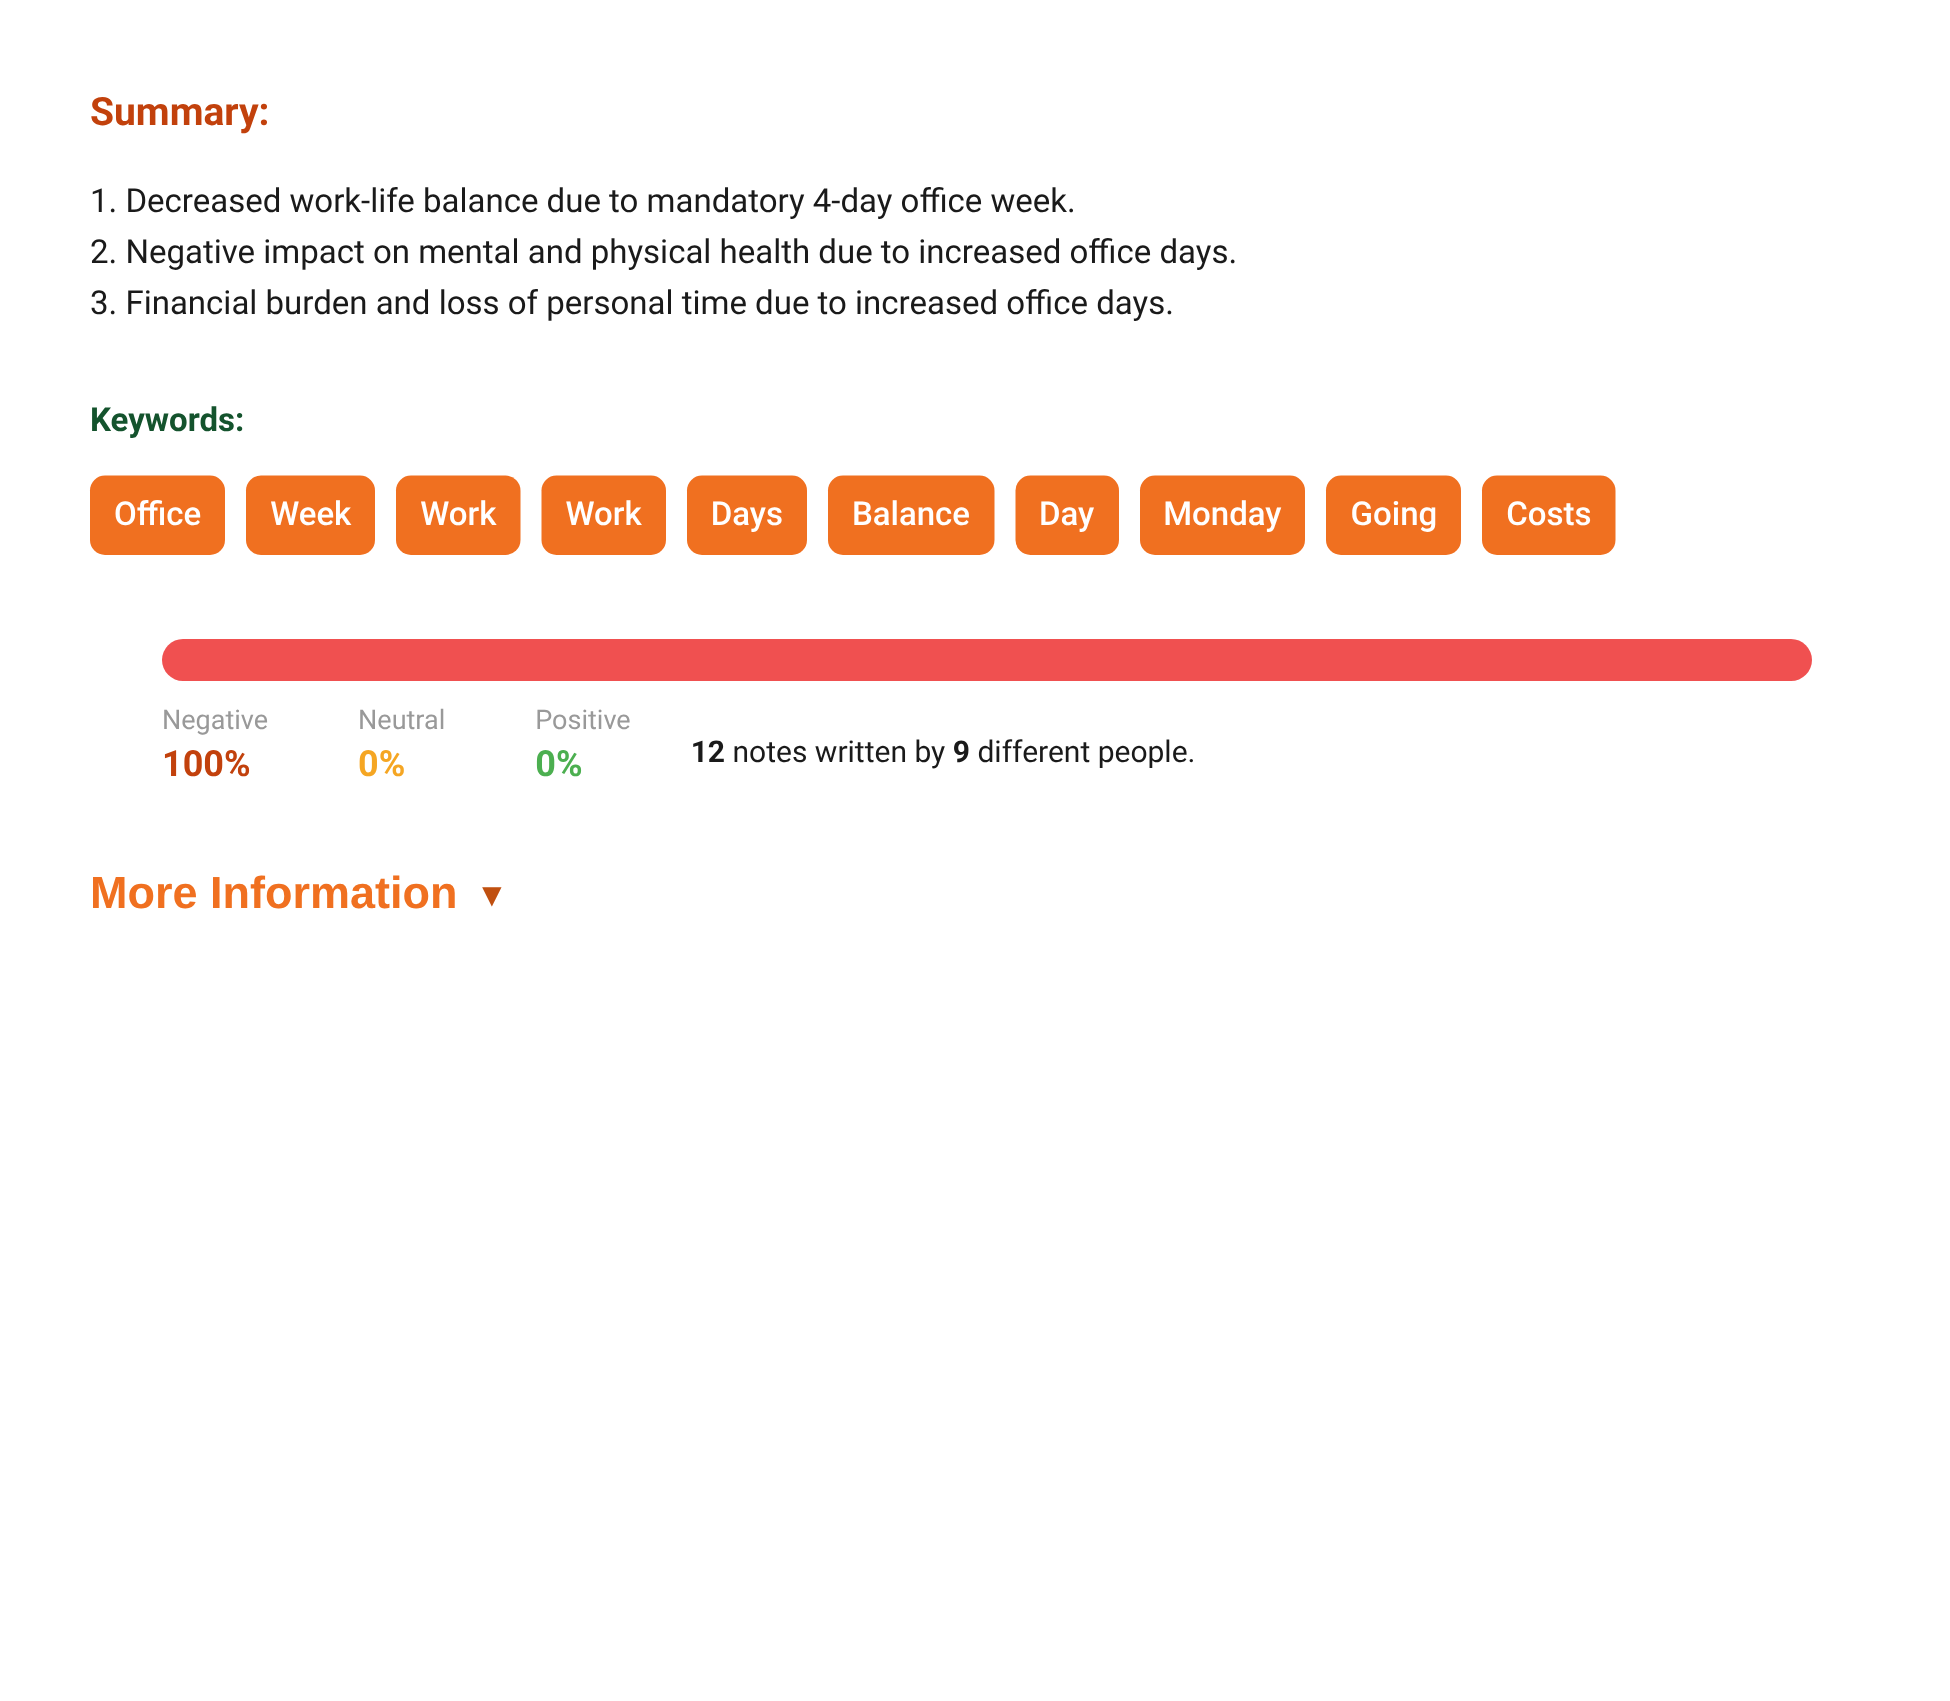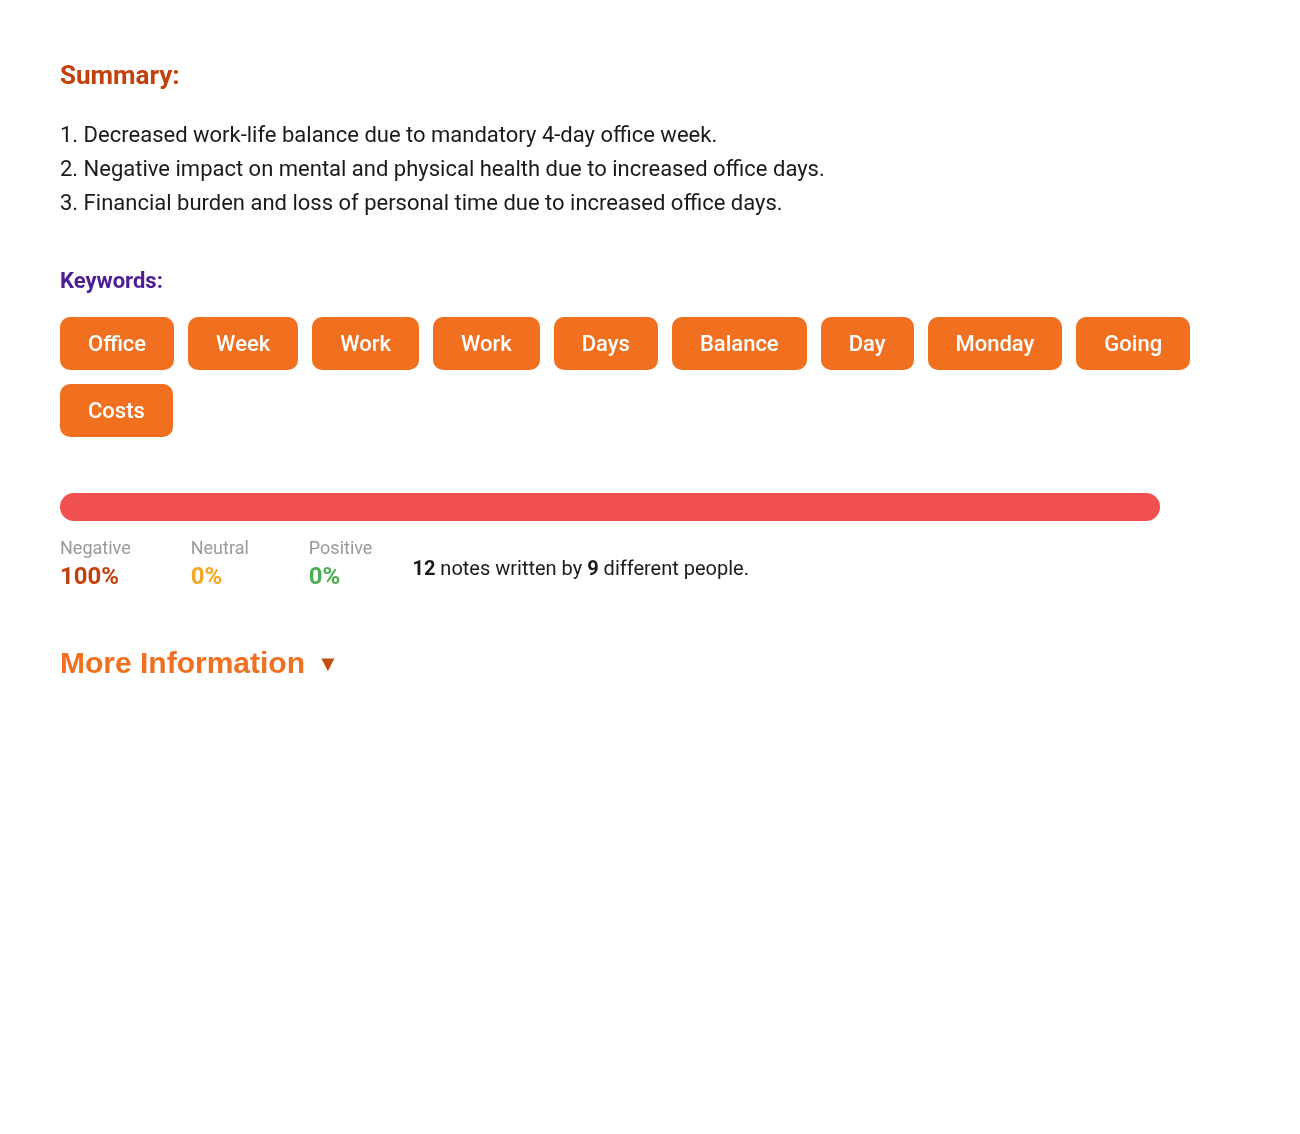--- a/index.html
+++ b/index.html
@@ -26,45 +26,46 @@
 
     .summary-text {
       font-size: 22px;
       line-height: 1.55;
       color: #1a1a1a;
       margin-bottom: 48px;
       max-width: 1100px;
     }
 
     .keywords-label {
-      color: #4c1d95;
+      color: #14532d;
       font-size: 22px;
       font-weight: 700;
       margin-bottom: 24px;
     }
 
     .keywords-container {
       display: flex;
       flex-wrap: wrap;
       gap: 14px;
       margin-bottom: 56px;
     }
 
     .keyword-tag {
       background: #f07020;
       color: #ffffff;
       border-radius: 10px;
-      padding: 14px 28px;
+      padding: 14px 16px;
       font-size: 22px;
       font-weight: 500;
       cursor: pointer;
     }
 
     .sentiment-bar-container {
       margin-bottom: 24px;
+      margin-left: 48px;
     }
 
     .sentiment-bar {
       height: 28px;
       border-radius: 14px;
       background: #f05050;
       width: 100%;
       max-width: 1100px;
       margin-bottom: 16px;
     }

